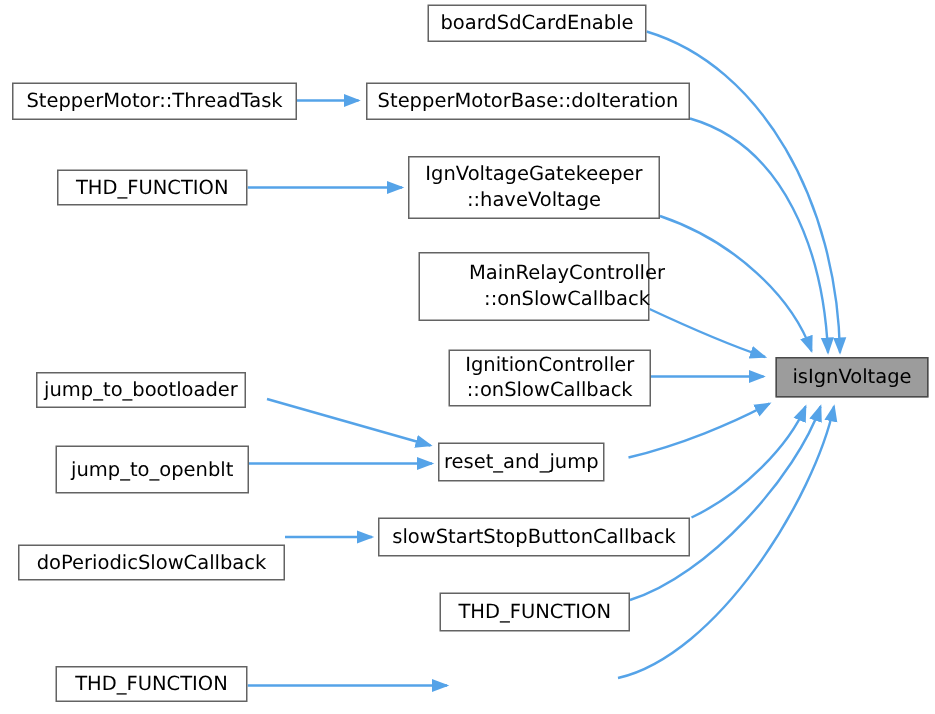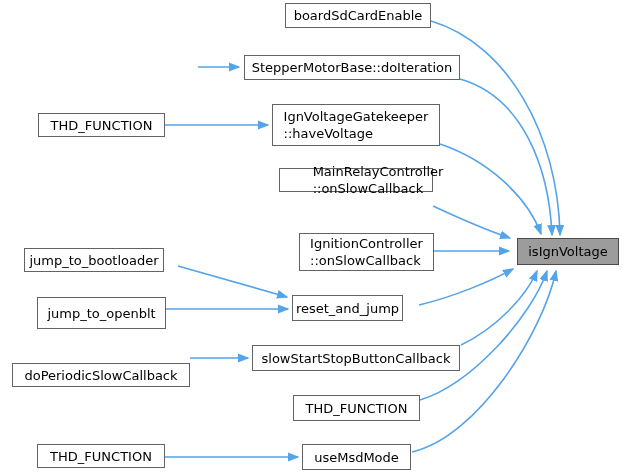--- a/index.html
+++ b/index.html
@@ -7,21 +7,21 @@
     position:relative;width:623px;height:476px;overflow:hidden;
     background:var(--background,#fff);
     font-family:"DejaVu Sans", sans-serif;
   }
   .edges{position:absolute;left:0;top:0;width:623px;height:476px;}
   .edge{fill:none;stroke:var(--edge-color,#55a3e8);stroke-width:1.6;}
   #arrow path{fill:var(--edge-color,#55a3e8);}
   .node{
     position:absolute;box-sizing:border-box;
     display:flex;align-items:center;justify-content:center;
-    text-align:left;white-space:pre-line;
+    text-align:center;white-space:pre-line;
     background:var(--node-fill,#fff);
     border:1.5px solid var(--node-border,#636363);
     color:var(--node-text,#000);
     font-size:13px;line-height:17px;
   }
   .node--highlight{
     background:var(--highlight-fill,#9c9c9c);
     border-color:var(--highlight-border,#4a4a4a);
   }
 </style>
@@ -47,47 +47,47 @@
     <path class="edge" marker-end="url(#arrow)" d="M178,266 L287,297"></path>
     <path class="edge" marker-end="url(#arrow)" d="M166,309 L288,309"></path>
     <path class="edge" marker-end="url(#arrow)" d="M419,305 C453,297 489,282 513,269"></path>
     <path class="edge" marker-end="url(#arrow)" d="M190,358 L248,358"></path>
     <path class="edge" marker-end="url(#arrow)" d="M461,345 C495,329 526,297 537,271"></path>
     <path class="edge" marker-end="url(#arrow)" d="M420,400 C472,384 531,317 547,271"></path>
     <path class="edge" marker-end="url(#arrow)" d="M165,457 L298,457"></path>
     <path class="edge" marker-end="url(#arrow)" d="M412,452 C478,437 543,332 556,271"></path>
   </svg>
 
+  <div class="node" style="left:8px;top:55px;width:190px;height:25px;">StepperMotor::ThreadTask</div>
 
   <div class="node" style="left:285px;top:3px;width:146px;height:25px;">boardSdCardEnable</div>
 
   <div class="node" style="left:244px;top:55px;width:216px;height:25px;">StepperMotorBase::doIteration</div>
 
   <div class="node" style="left:38px;top:113px;width:127px;height:24px;">THD_FUNCTION</div>
 
   <div class="node" style="left:272px;top:104px;width:168px;height:42px;">IgnVoltageGatekeeper
 ::haveVoltage</div>
 
-  <div class="node" style="left:279px;top:168px;width:154px;height:24px;padding-left:44px;">MainRelayController
+  <div class="node" style="left:279px;top:168px;width:154px;height:46px;padding-left:44px;">MainRelayController
 ::onSlowCallback</div>
 
   <div class="node" style="left:289px;top:233px;width:135px;height:38px;margin-left:10px;">IgnitionController
 ::onSlowCallback</div>
 
   <div class="node" style="left:24px;top:248px;width:140px;height:24px;">jump_to_bootloader</div>
 
   <div class="node" style="left:37px;top:297px;width:129px;height:32px;">jump_to_openblt</div>
 
   <div class="node" style="left:292px;top:295px;width:111px;height:26px;">reset_and_jump</div>
 
   <div class="node" style="left:12px;top:346px;width:178px;height:24px;margin-top:17px;">doPeriodicSlowCallback</div>
 
   <div class="node" style="left:252px;top:345px;width:208px;height:26px;">slowStartStopButtonCallback</div>
 
   <div class="node" style="left:293px;top:395px;width:127px;height:26px;">THD_FUNCTION</div>
 
   <div class="node" style="left:37px;top:444px;width:128px;height:24px;">THD_FUNCTION</div>
 
-  <div class="node" style="left:302px;top:444px;width:109px;height:26px;">useMsdMode</div>
 
   <div class="node node--highlight" style="left:517px;top:238px;width:102px;height:27px;">isIgnVoltage</div>
 
 </div>
 
 </body></html>

